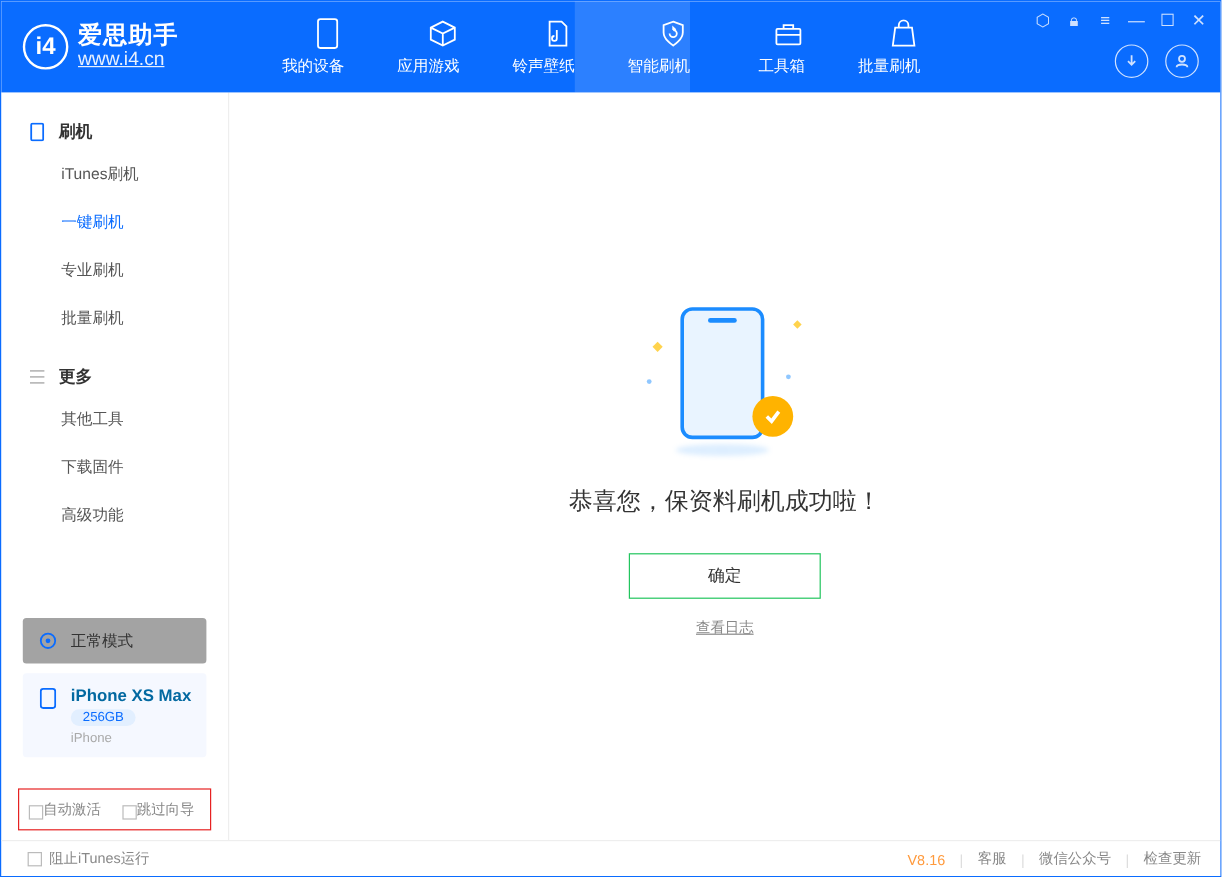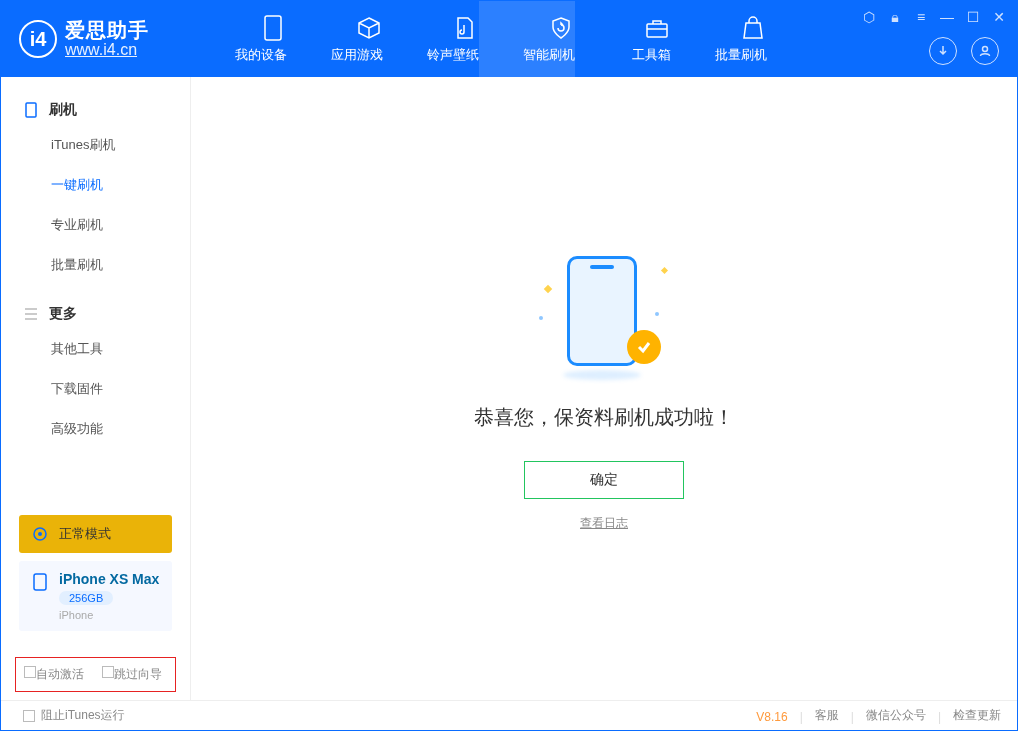--- a/index.html
+++ b/index.html
@@ -24,30 +24,30 @@
   .circlebtn svg { stroke: #cfe1ff; }
   .body { flex: 1; display: flex; min-height: 0; }
   .sidebar { width: 190px; border-right: 1px solid #eee; display: flex; flex-direction: column; }
   .navlist { padding-top: 18px; flex: 1; overflow: auto; }
   .group-head { display: flex; align-items: center; padding: 6px 16px 6px 22px; font-size: 14px; color: #333; font-weight: 600; }
   .group-head .ghicon { width: 16px; height: 16px; margin-right: 10px; display: flex; align-items: center; justify-content: center; color: #0a6cff; }
   .group-head.more .ghicon { color: #aaa; }
   .navitem { padding: 11px 16px 11px 50px; font-size: 13px; color: #555; cursor: pointer; }
   .navitem.active { color: #0a6cff; }
   .side-lower { padding: 0 18px 12px; }
-  .side-card { background: #eab308; border-radius: 3px; padding: 10px 12px; margin-bottom: 8px; display: flex; align-items: center; gap: 10px; }
+  .side-card { background: #a3a3a3; border-radius: 3px; padding: 10px 12px; margin-bottom: 8px; display: flex; align-items: center; gap: 10px; }
   .side-card .sicon { width: 18px; height: 18px; display: flex; align-items: center; justify-content: center; }
   .side-card .stext { font-size: 13px; color: #333; font-weight: 500; }
   .device-card .dname { font-size: 14px; font-weight: 700; color: #0369a1; }
   .device-card .dbadge { display: inline-block; background: #e2efff; color: #0a6cff; border-radius: 10px; padding: 1px 10px; font-size: 11px; margin-top: 4px; }
   .device-card .dtype { font-size: 11px; color: #aaa; margin-top: 3px; }
   .device-card { background: #f5f8ff; border-radius: 3px; padding: 10px 12px; margin-bottom: 8px; display: flex; gap: 10px; }
   .device-card .sicon { width: 18px; height: 18px; display:flex; align-items:center; justify-content:center; margin-top:2px;}
   .redbox { border: 1.5px solid #e62222; margin: 6px 14px 8px; padding: 8px 8px; display: flex; gap: 18px; }
-  .chk { display: flex; align-items: flex-start; gap: 0; font-size: 12px; color: #888; cursor: pointer; }
+  .chk { display: flex; align-items: flex-end; gap: 0; font-size: 12px; color: #888; cursor: pointer; }
   .chk .box { width: 12px; height: 12px; border: 1px solid #bbb; }
   .main { flex: 1; position: relative; display: flex; flex-direction: column; align-items: center; justify-content: center; }
   .success-illu { width: 130px; height: 130px; position: relative; margin-bottom: 28px; }
   .phone { position: absolute; left: 28px; top: 10px; width: 70px; height: 110px; border: 3px solid #1b8cff; border-radius: 10px; background: #e9f4ff; }
   .phone:before { content:""; position:absolute; left:50%; top:6px; transform:translateX(-50%); width:24px; height:4px; background:#1b8cff; border-radius:3px;}
   .shadow { position:absolute; bottom:-4px; left:24px; width:78px; height:10px; background: rgba(27,140,255,0.15); border-radius:50%; filter: blur(2px);}
   .checkball { position: absolute; right: 8px; bottom: 12px; width: 34px; height: 34px; background: #ffb300; border-radius: 50%; display:flex; align-items:center; justify-content:center; }
   .checkball svg { stroke: #fff; stroke-width: 3; fill: none; }
   .sparkle { position:absolute; width:6px; height:6px; background:#ffd34d; transform: rotate(45deg); }
   .sparkle.s1 { left:6px; top:40px; }

